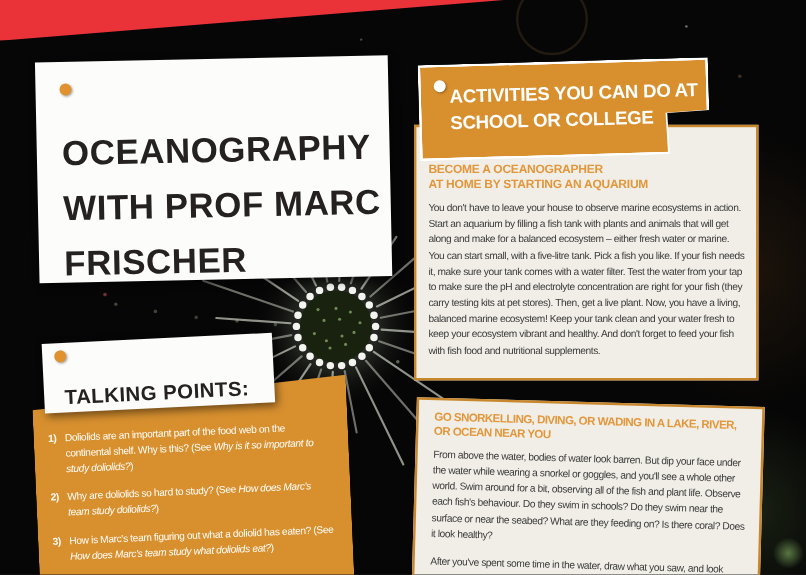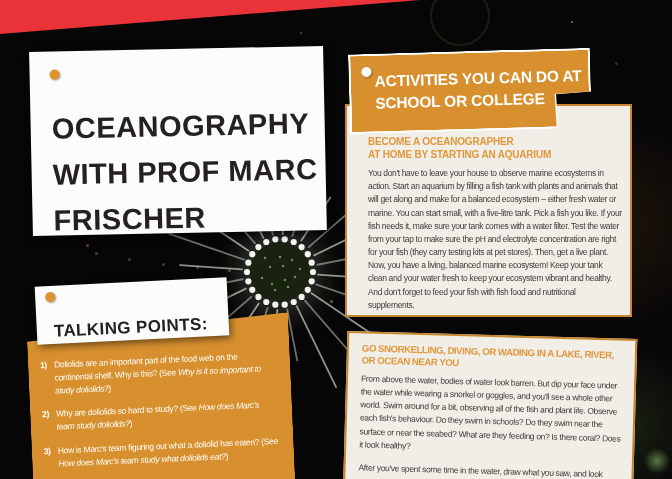--- a/index.html
+++ b/index.html
@@ -62,21 +62,21 @@
   .banner-label{
     position:absolute;left:24px;top:15px;
     color:#fff;font-size:15.5px;font-weight:bold;line-height:1.45;
     letter-spacing:-.2px;white-space:pre-line;
   }
   
   .panel{
     position:absolute;background:#f1eee7;border:2px solid #c9872d;
     box-sizing:border-box;z-index:3;overflow:hidden;
   }
-  .panel1{left:345px;top:104px;width:287px;height:213px;padding:30px 8px 0 21px;}
+  .panel1{left:345px;top:104px;width:287px;height:213px;padding:30px 8px 0 10px;}
   .panel2{left:345px;top:335px;width:290px;height:170px;padding:9px 8px 0 13px;transform:rotate(1.6deg);}
   .panel-heading{
     color:#e2973b;font-weight:bold;font-size:10px;line-height:1.25;
     letter-spacing:-.2px;white-space:pre-line;margin:0 0 6px 0;
   }
   .panel2 .panel-heading{font-size:9.6px;letter-spacing:-.45px;}
   .panel-body{
     color:#3b3b3b;font-size:8.5px;letter-spacing:-.35px;line-height:1.55;margin:0;
   }
   .panel-body + .panel-body{margin-top:10px;}

